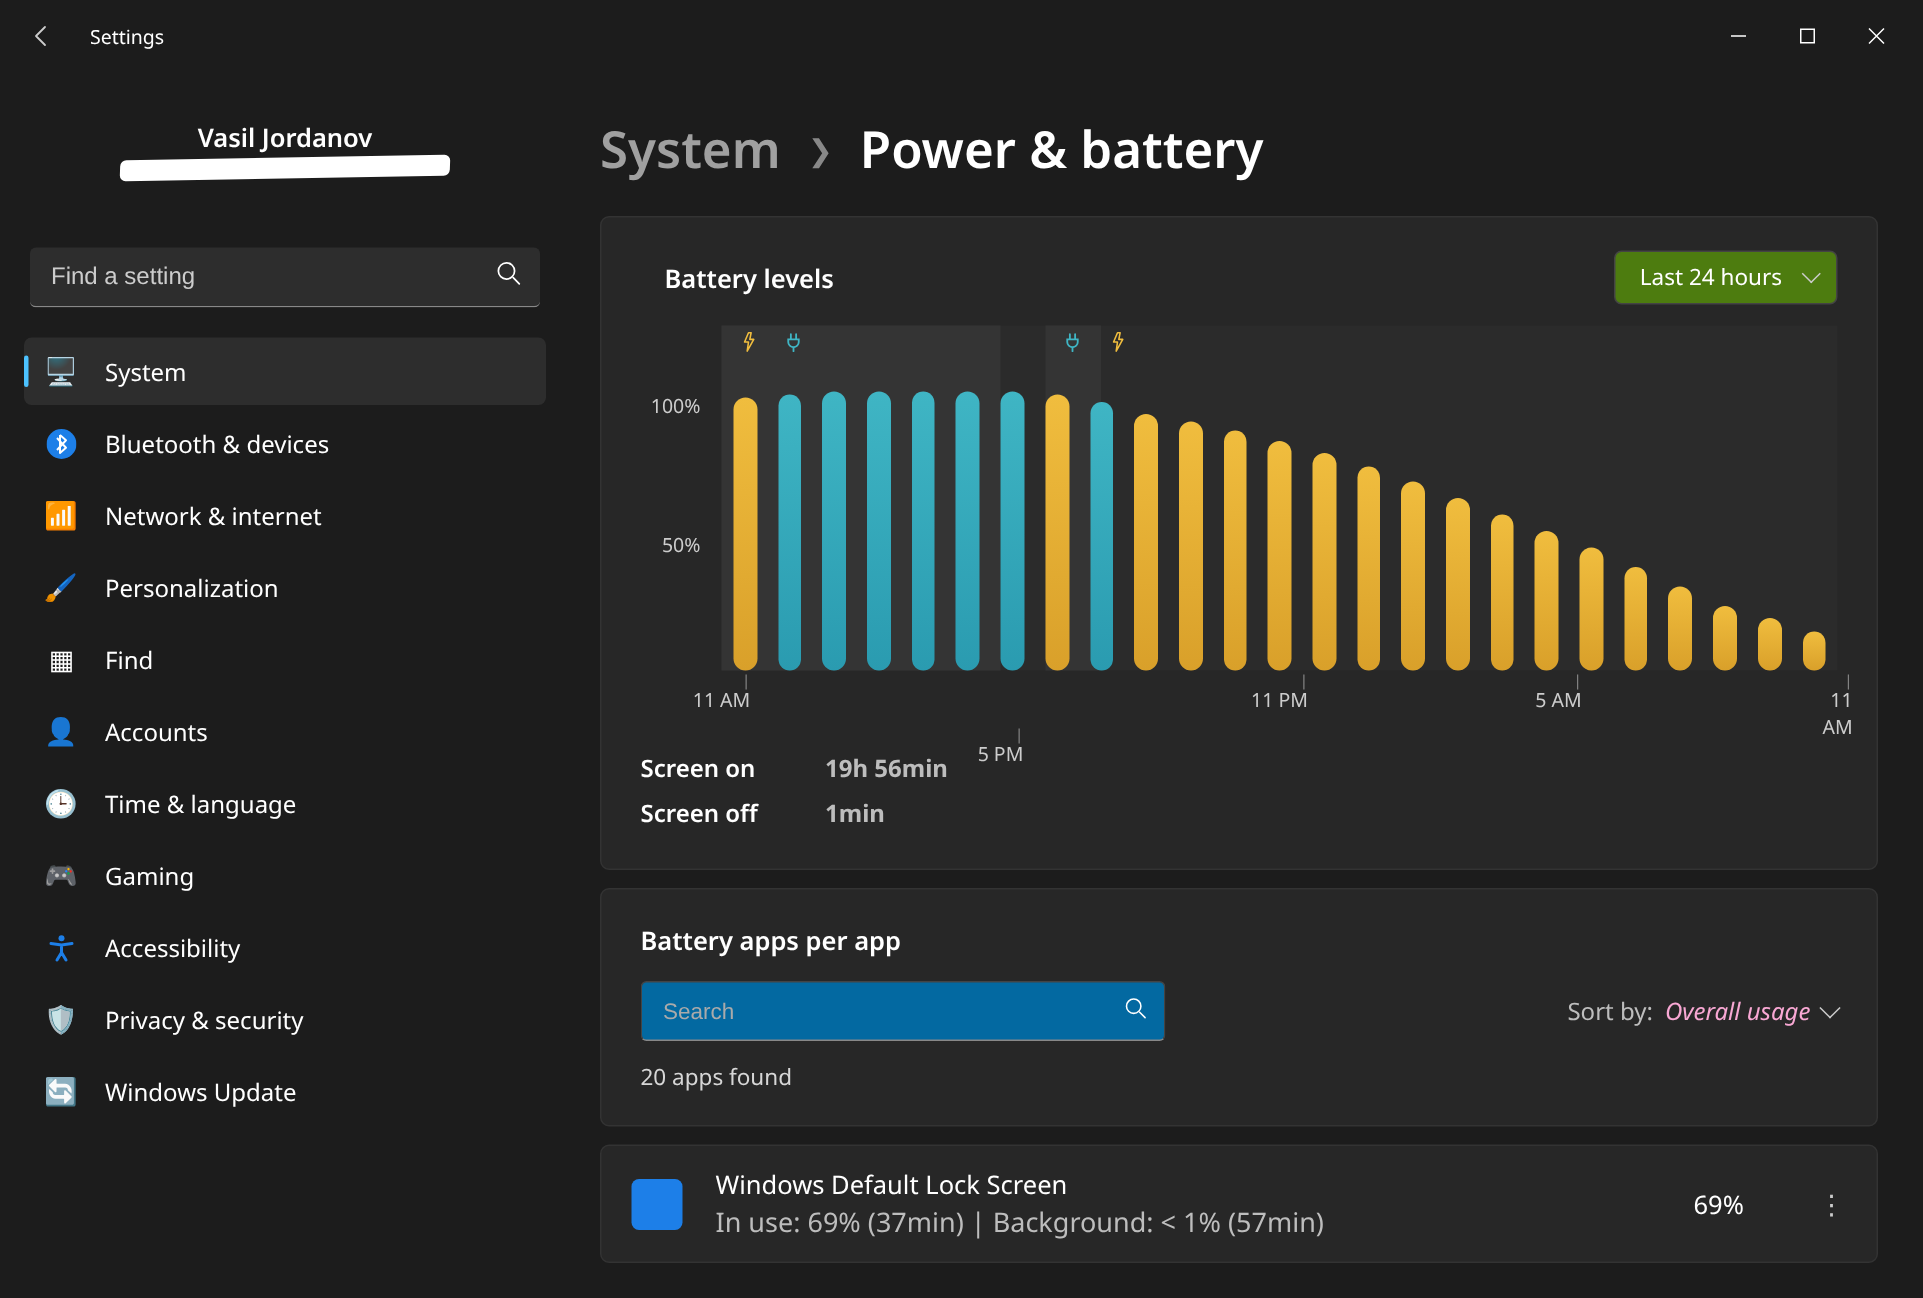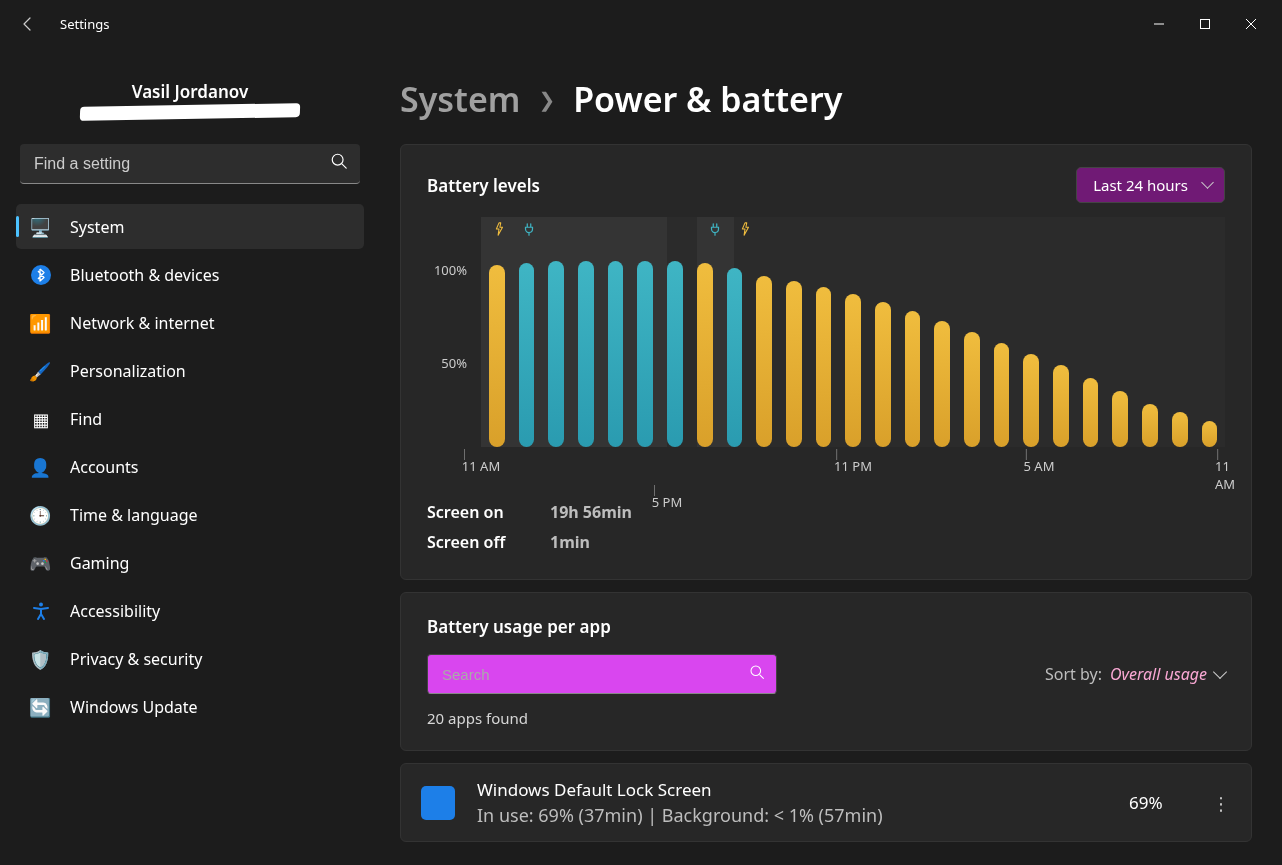--- a/index.html
+++ b/index.html
@@ -37,21 +37,21 @@
   .container { flex: 1; display: flex; min-height: 0; }
   
   .sidebar { width: 380px; padding: 24px 16px 16px 16px; display: flex; flex-direction: column; }
   .user { padding: 8px 60px 18px; }
   .user-name { font-size: 17px; font-weight: 600; text-align: center;}
   .redact {
     width: 220px; height: 14px; background: #fff; margin: 2px auto 0;
     border-radius: 4px; transform: skew(-2deg,-1deg);
   }
   .searchwrap {
-    position: relative; margin: 7px 4px 20px;
+    position: relative; margin: 28px 4px 20px;
   }
   .searchwrap input {
     width: 100%; height: 40px;
     background: #2d2d2d; border: none; border-bottom: 1px solid #888;
     border-radius: 4px; color: #fff; padding: 0 44px 0 14px;
     font-size: 16px; outline: none;
   }
   .searchwrap input::placeholder { color: #ccc; }
   .searchwrap .sicon {
     position: absolute; right: 12px; top: 8px; color: #fff;
@@ -72,58 +72,58 @@
   .main { flex: 1; overflow-y: auto; padding: 28px 30px 30px 20px; }
   .breadcrumb { display: flex; align-items: center; gap: 18px; margin-bottom: 22px; }
   .breadcrumb .bc-parent { font-size: 34px; font-weight: 600; color: #a0a0a0; cursor:pointer;}
   .breadcrumb .chev { color:#888; font-size:20px;}
   .breadcrumb .bc-page { font-size: 34px; font-weight: 600; color:#fff;}
   .card {
     background: #272727; border: 1px solid #333; border-radius: 6px;
     padding: 22px 26px; margin-bottom: 12px;
   }
   .cardhead { display:flex; align-items:center; justify-content:space-between; margin-bottom:14px;}
-  .cardtitle { font-size: 17px; font-weight: 600; }
+  .cardtitle { font-size: 17px; font-weight: 600; margin-left: 16px; }
   .dropdown {
-    background:#701a75; border:1px solid #444; border-radius:5px;
+    background:#4d7c0f; border:1px solid #444; border-radius:5px;
     padding: 7px 36px 7px 16px; font-size:15px; position:relative;
     cursor:pointer;
   }
   .dropdown::after{
     content:""; position:absolute; right:12px; top:14px;
     width:8px;height:8px;border-right:1.5px solid #ccc;border-bottom:1.5px solid #ccc;
     transform:rotate(45deg); margin-top:-4px;
   }
   
   .chartwrap { display:flex; gap:10px; margin-top:6px;}
   .yaxis { width:44px; display:flex; flex-direction:column; justify-content:space-between; align-items:flex-end; padding:44px 4px 30px 0; font-size:13px; color:#ccc;}
   .chart { flex:1; position:relative; height:260px;}
   .chartbg { position:absolute; left:0; right:0; top:0; bottom:30px; background:#2b2b2b;}
   .chartzone { position:absolute; top:0; bottom:30px; background:#343434;}
   .bars { position:absolute; left:0; right:0; top:44px; bottom:30px; display:flex; gap:14px; padding:0 8px; align-items:flex-end;}
   .bar { flex:1; border-radius:10px 10px 10px 10px; min-width:8px;}
   .bar.c { background: linear-gradient(#3fb5c4,#2a9bb0);}
   .bar.d { background: linear-gradient(#f0bd3e,#d9a02a);}
   .xticks{ position:absolute; left:0; right:0; bottom:0; height:28px; font-size:13px; color:#ccc;}
-  .xtick{ position:absolute; transform:translateX(-50%); text-align:left;}
+  .xtick{ position:absolute; transform:translateX(-50%); text-align:right;}
   .xtick::before{content:"|"; display:block; color:#888; font-size:10px; line-height:8px;}
   .topicons{ position:absolute; top:4px; left:0; right:0; height:24px;}
   .topicon{ position:absolute; font-size:14px;}
   .topicon.plug{color:#3fb5c4;} .topicon.flame{color:#f0bd3e;}
   
   .stats{ margin-top:20px; font-size:16px;}
   .stat-row{ display:flex; gap:28px; padding:4px 0;}
   .stat-row .lbl{ width:95px; font-weight:600; color:#fff;}
   .stat-row .val{ color:#bdbdbd;font-weight:bold;}
   
   .usage-head{ font-size:17px; font-weight:600; margin-bottom:16px;}
   .usage-controls{ display:flex; align-items:center; justify-content:space-between; gap:20px;}
   .smallsearch{ position:relative; width:350px;}
   .smallsearch input{
-    width:100%; height:40px; background:#d946ef; border:1px solid #444;
+    width:100%; height:40px; background:#0369a1; border:1px solid #444;
     border-bottom:1px solid #888; border-radius:4px; color:#fff;
     padding:0 42px 0 14px; font-size:15px; outline:none;
   }
   .smallsearch input::placeholder{color:#aaa;}
   .smallsearch .sicon{position:absolute; right:12px; top:9px; color:#fff;}
   .sortby{ font-size:16px; color:#bdbdbd; display:flex; align-items:center; gap:8px; cursor:pointer;}
   .sortby .val{ color:#f9a8d4;font-style:italic;}
   .sortby .chev2{ width:10px;height:10px;border-right:1.5px solid #ccc;border-bottom:1.5px solid #ccc; transform:rotate(45deg); margin-top:-4px;}
   .foundtxt{ margin-top:14px; font-size:15px; color:#d6d6d6;}
   
@@ -327,21 +327,21 @@
           <span class="val">19h 56min</span>
         </div>
         <div class="stat-row">
           <span class="lbl">Screen off</span>
           <span class="val">1min</span>
         </div>
       </div>
     </div>
 
     <div class="card">
-      <div class="usage-head">Battery usage per app</div>
+      <div class="usage-head">Battery apps per app</div>
       <div class="usage-controls">
         <div class="smallsearch">
           <input type="text" placeholder="Search" style="">
           <span class="sicon">
             <svg width="16" height="16" viewBox="0 0 20 20" fill="none">
                 <circle cx="8.5" cy="8.5" r="6" stroke="#fff" stroke-width="1.3"></circle>
                 <line x1="13.5" y1="13.5" x2="18" y2="18" stroke="#fff" stroke-width="1.3" stroke-linecap="round"></line>
               </svg>
           </span>
         </div>

